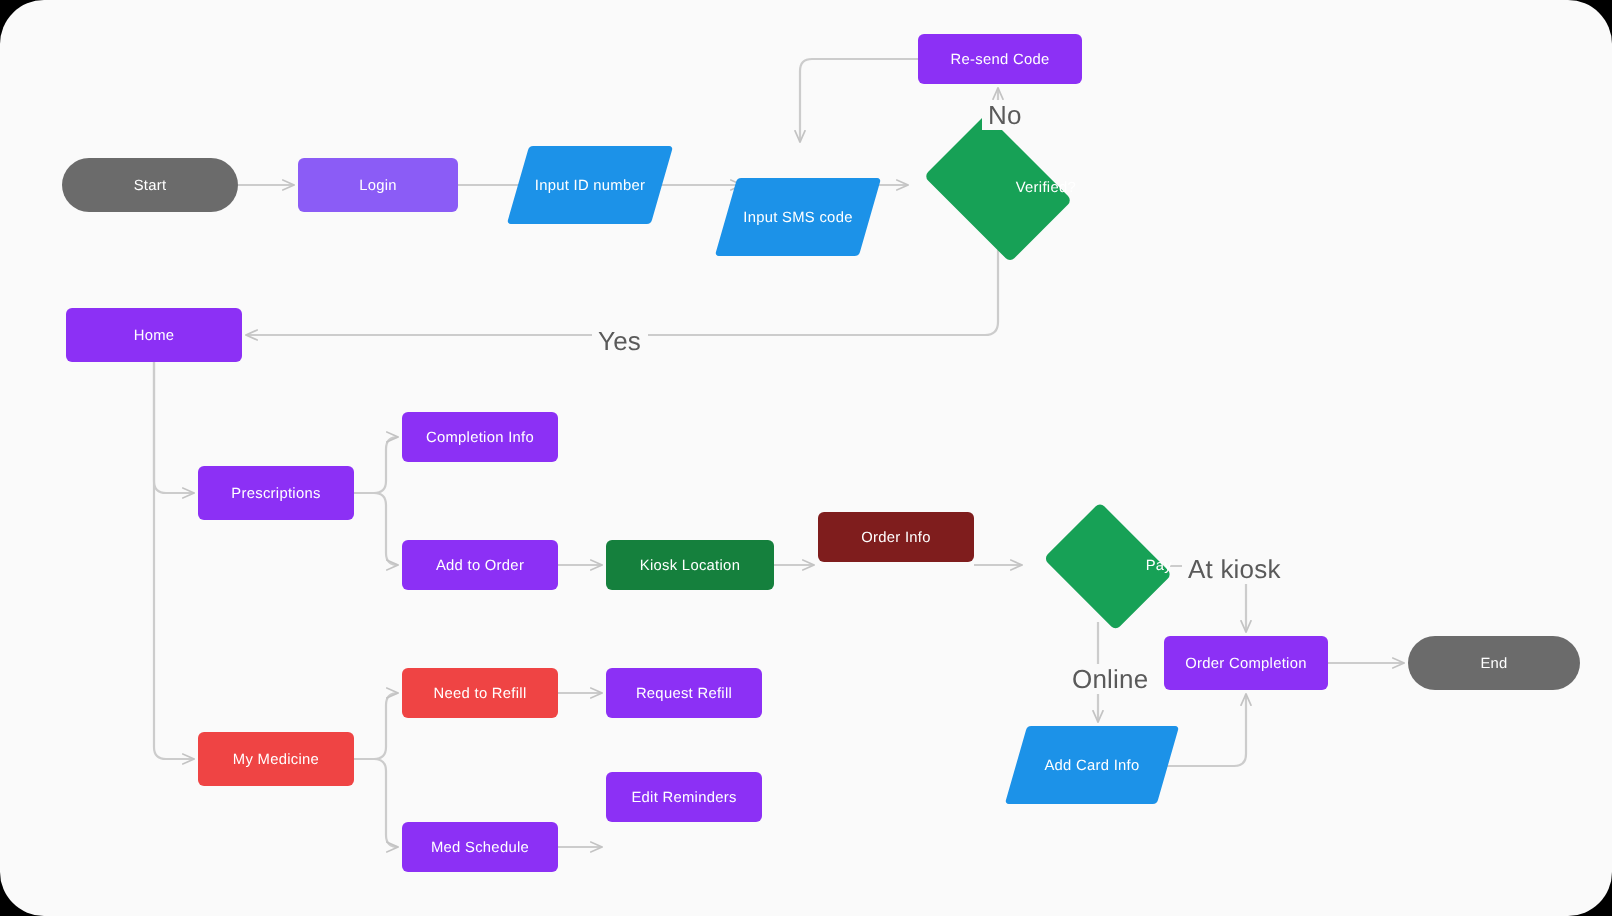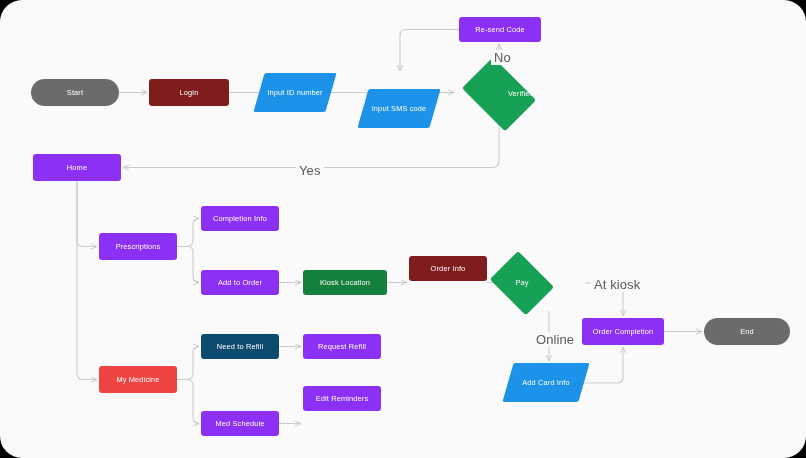--- a/index.html
+++ b/index.html
@@ -127,21 +127,21 @@
       <path d="M279,346.5 L301,346.5"></path>
 
       <path d="M279,423.5 L301,423.5"></path>
     </g>
   </svg>
 
   <div class="node n-term" style="left:31px;top:79px;width:88px;height:27px;background:#6b6b6b;">
     <span class="cap">Start</span>
   </div>
 
-  <div class="node n-rect" style="left:149px;top:79px;width:80px;height:27px;background:#7f1d1d;">
+  <div class="node n-rect" style="left:149px;top:79px;width:80px;height:27px;background:#8b5cf6;">
     <span class="cap">Login</span>
   </div>
 
   <div class="node n-para" style="left:259px;top:73px;width:72px;height:39px;">
     <span class="skew" style="background:#1c92e8;"></span>
     <span class="cap">Input ID number</span>
   </div>
 
   <div class="node n-para" style="left:363px;top:73px;width:72px;height:39px;margin-top:16px;">
     <span class="skew" style="background:#1c92e8;"></span>
@@ -174,30 +174,30 @@
   </div>
 
   <div class="node n-rect" style="left:303px;top:270px;width:84px;height:25px;background:#15803d;">
     <span class="cap">Kiosk Location</span>
   </div>
 
   <div class="node n-rect" style="left:409px;top:256px;width:78px;height:25px;background:#7f1d1d;">
     <span class="cap">Order Info</span>
   </div>
 
-  <div class="node n-diamond" style="left:486px;top:255px;width:72px;height:56px;">
+  <div class="node n-diamond" style="left:518px;top:255px;width:72px;height:56px;justify-content:flex-end;">
     <span class="dia" style="background:#17a156;"></span>
     <span class="cap">Pay</span>
   </div>
 
   <div class="node n-rect" style="left:99px;top:366px;width:78px;height:27px;background:#ef4444;">
     <span class="cap">My Medicine</span>
   </div>
 
-  <div class="node n-rect" style="left:201px;top:334px;width:78px;height:25px;background:#0c4a6e;">
+  <div class="node n-rect" style="left:201px;top:334px;width:78px;height:25px;background:#ef4444;">
     <span class="cap">Need to Refill</span>
   </div>
 
   <div class="node n-rect" style="left:303px;top:334px;width:78px;height:25px;background:#8c30f5;">
     <span class="cap">Request Refill</span>
   </div>
 
   <div class="node n-rect" style="left:201px;top:411px;width:78px;height:25px;background:#8c30f5;">
     <span class="cap">Med Schedule</span>
   </div>

